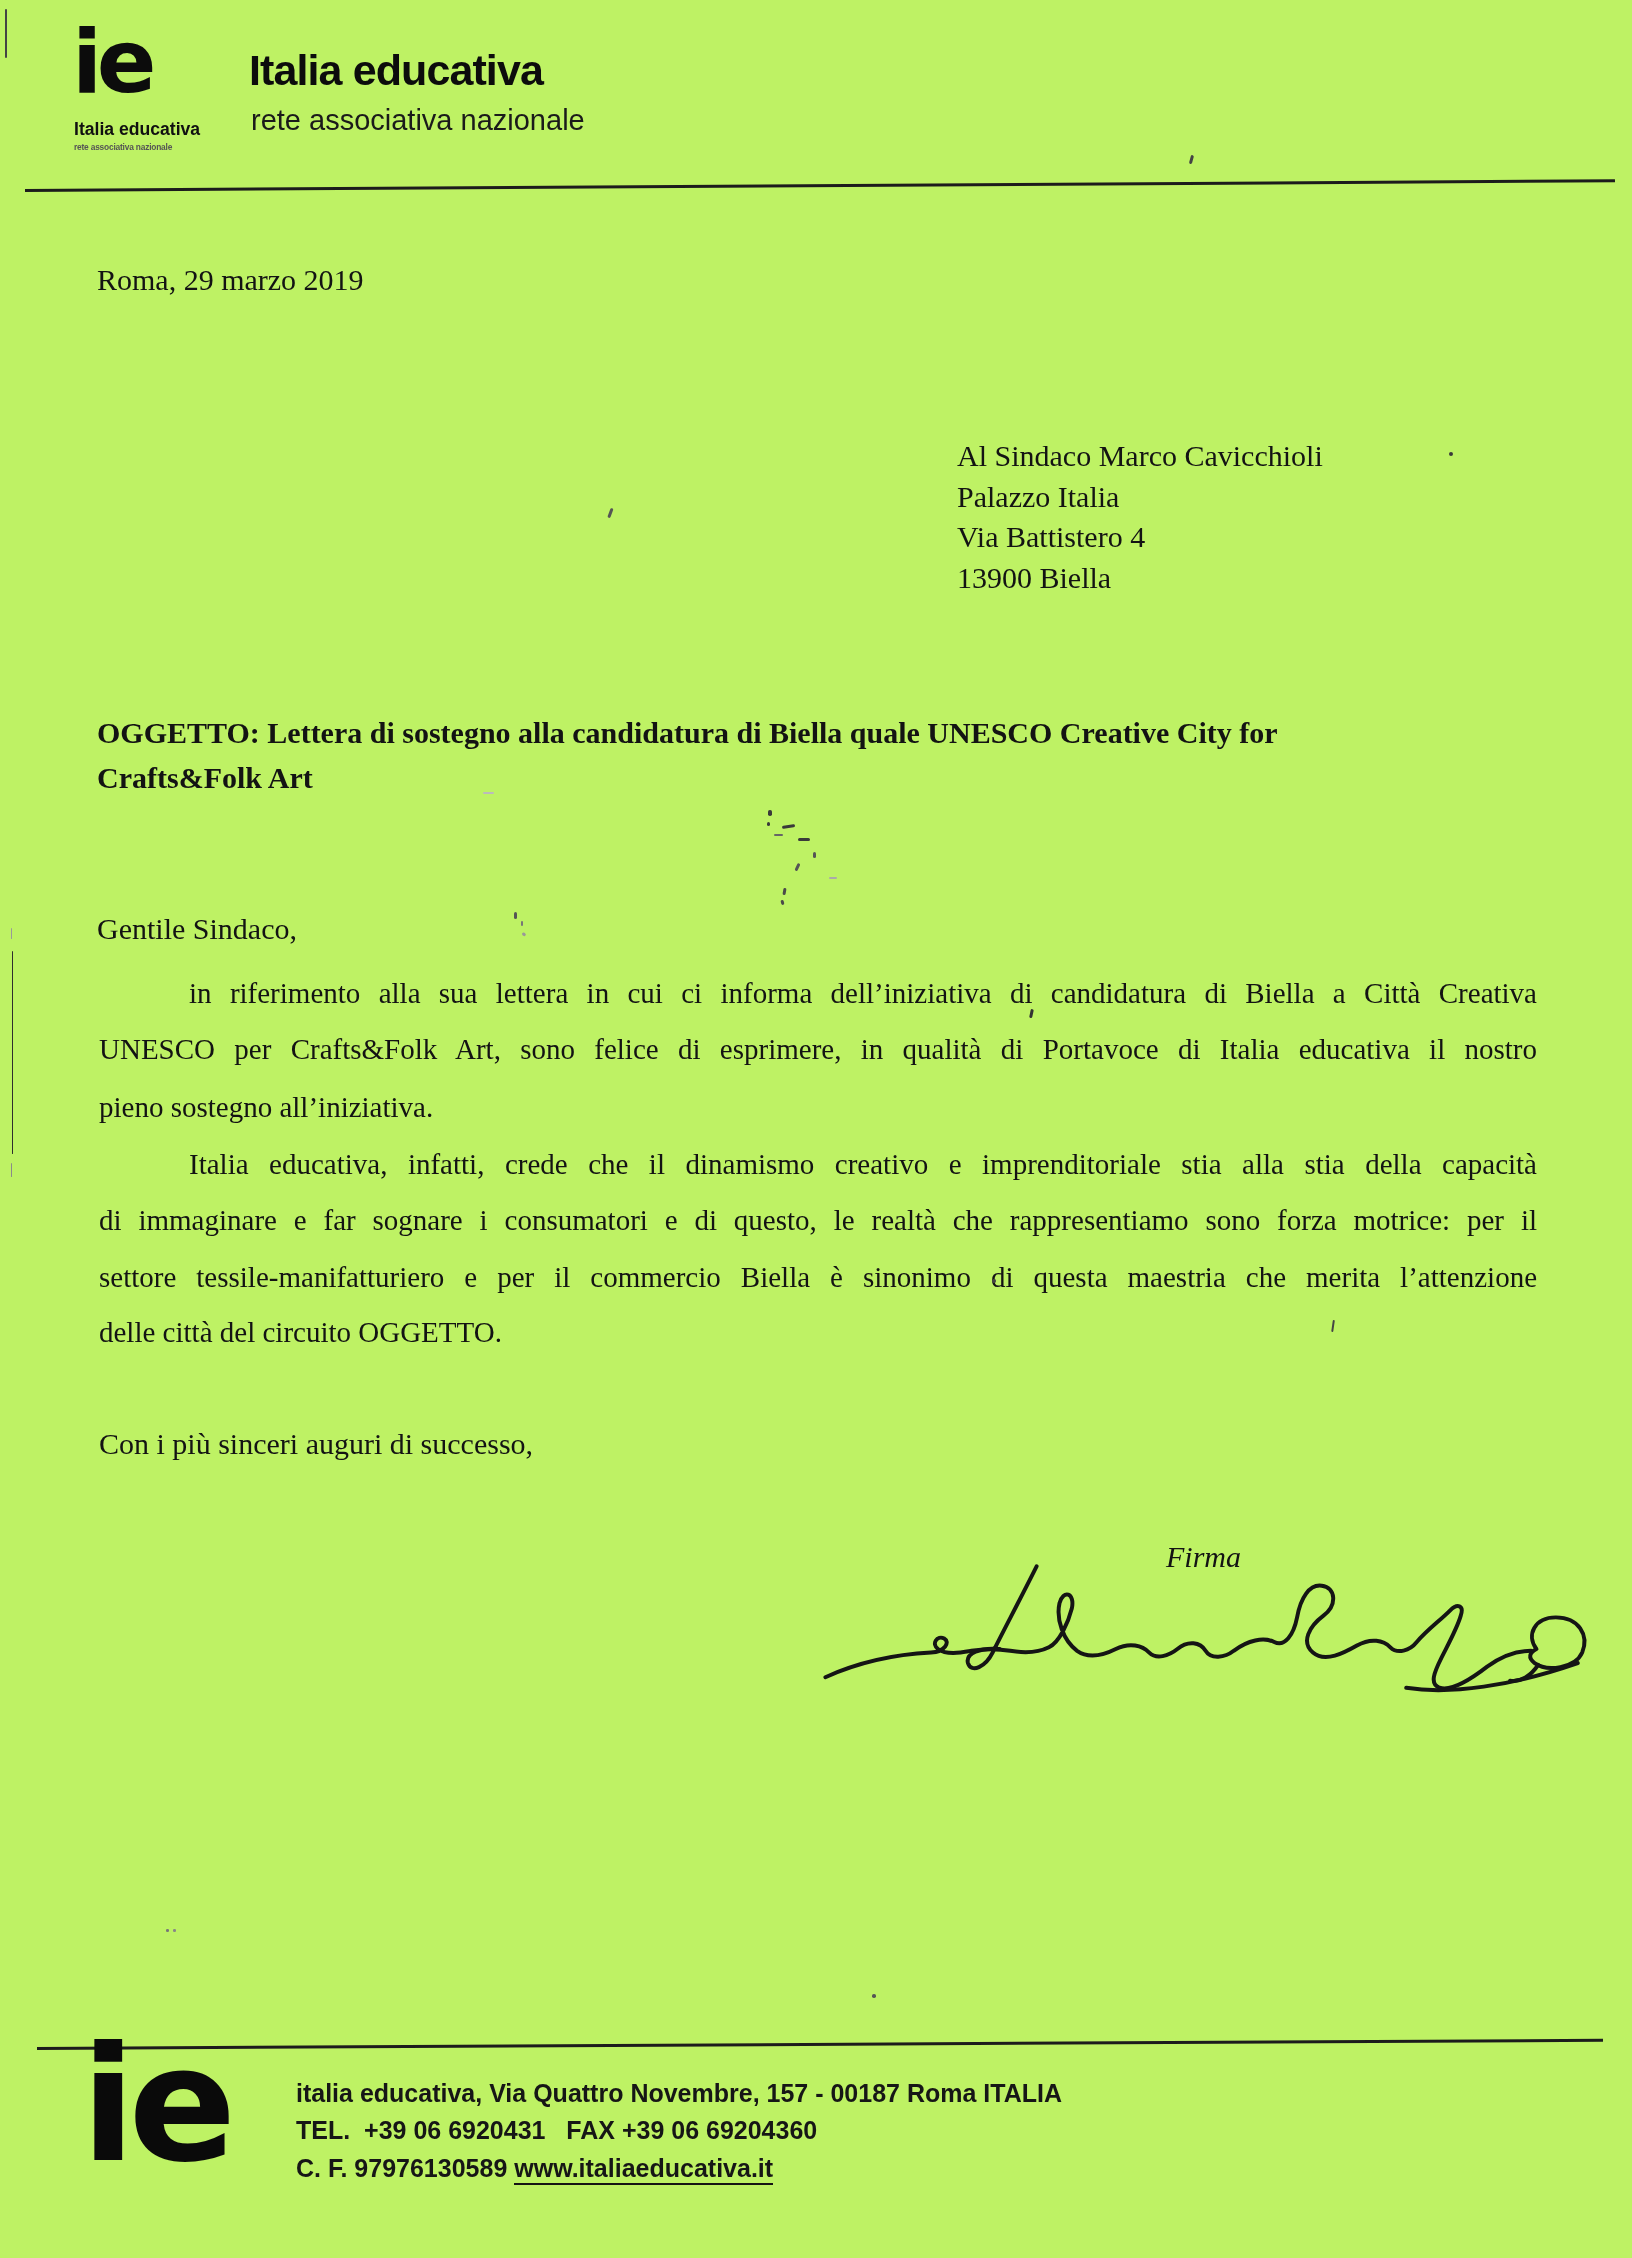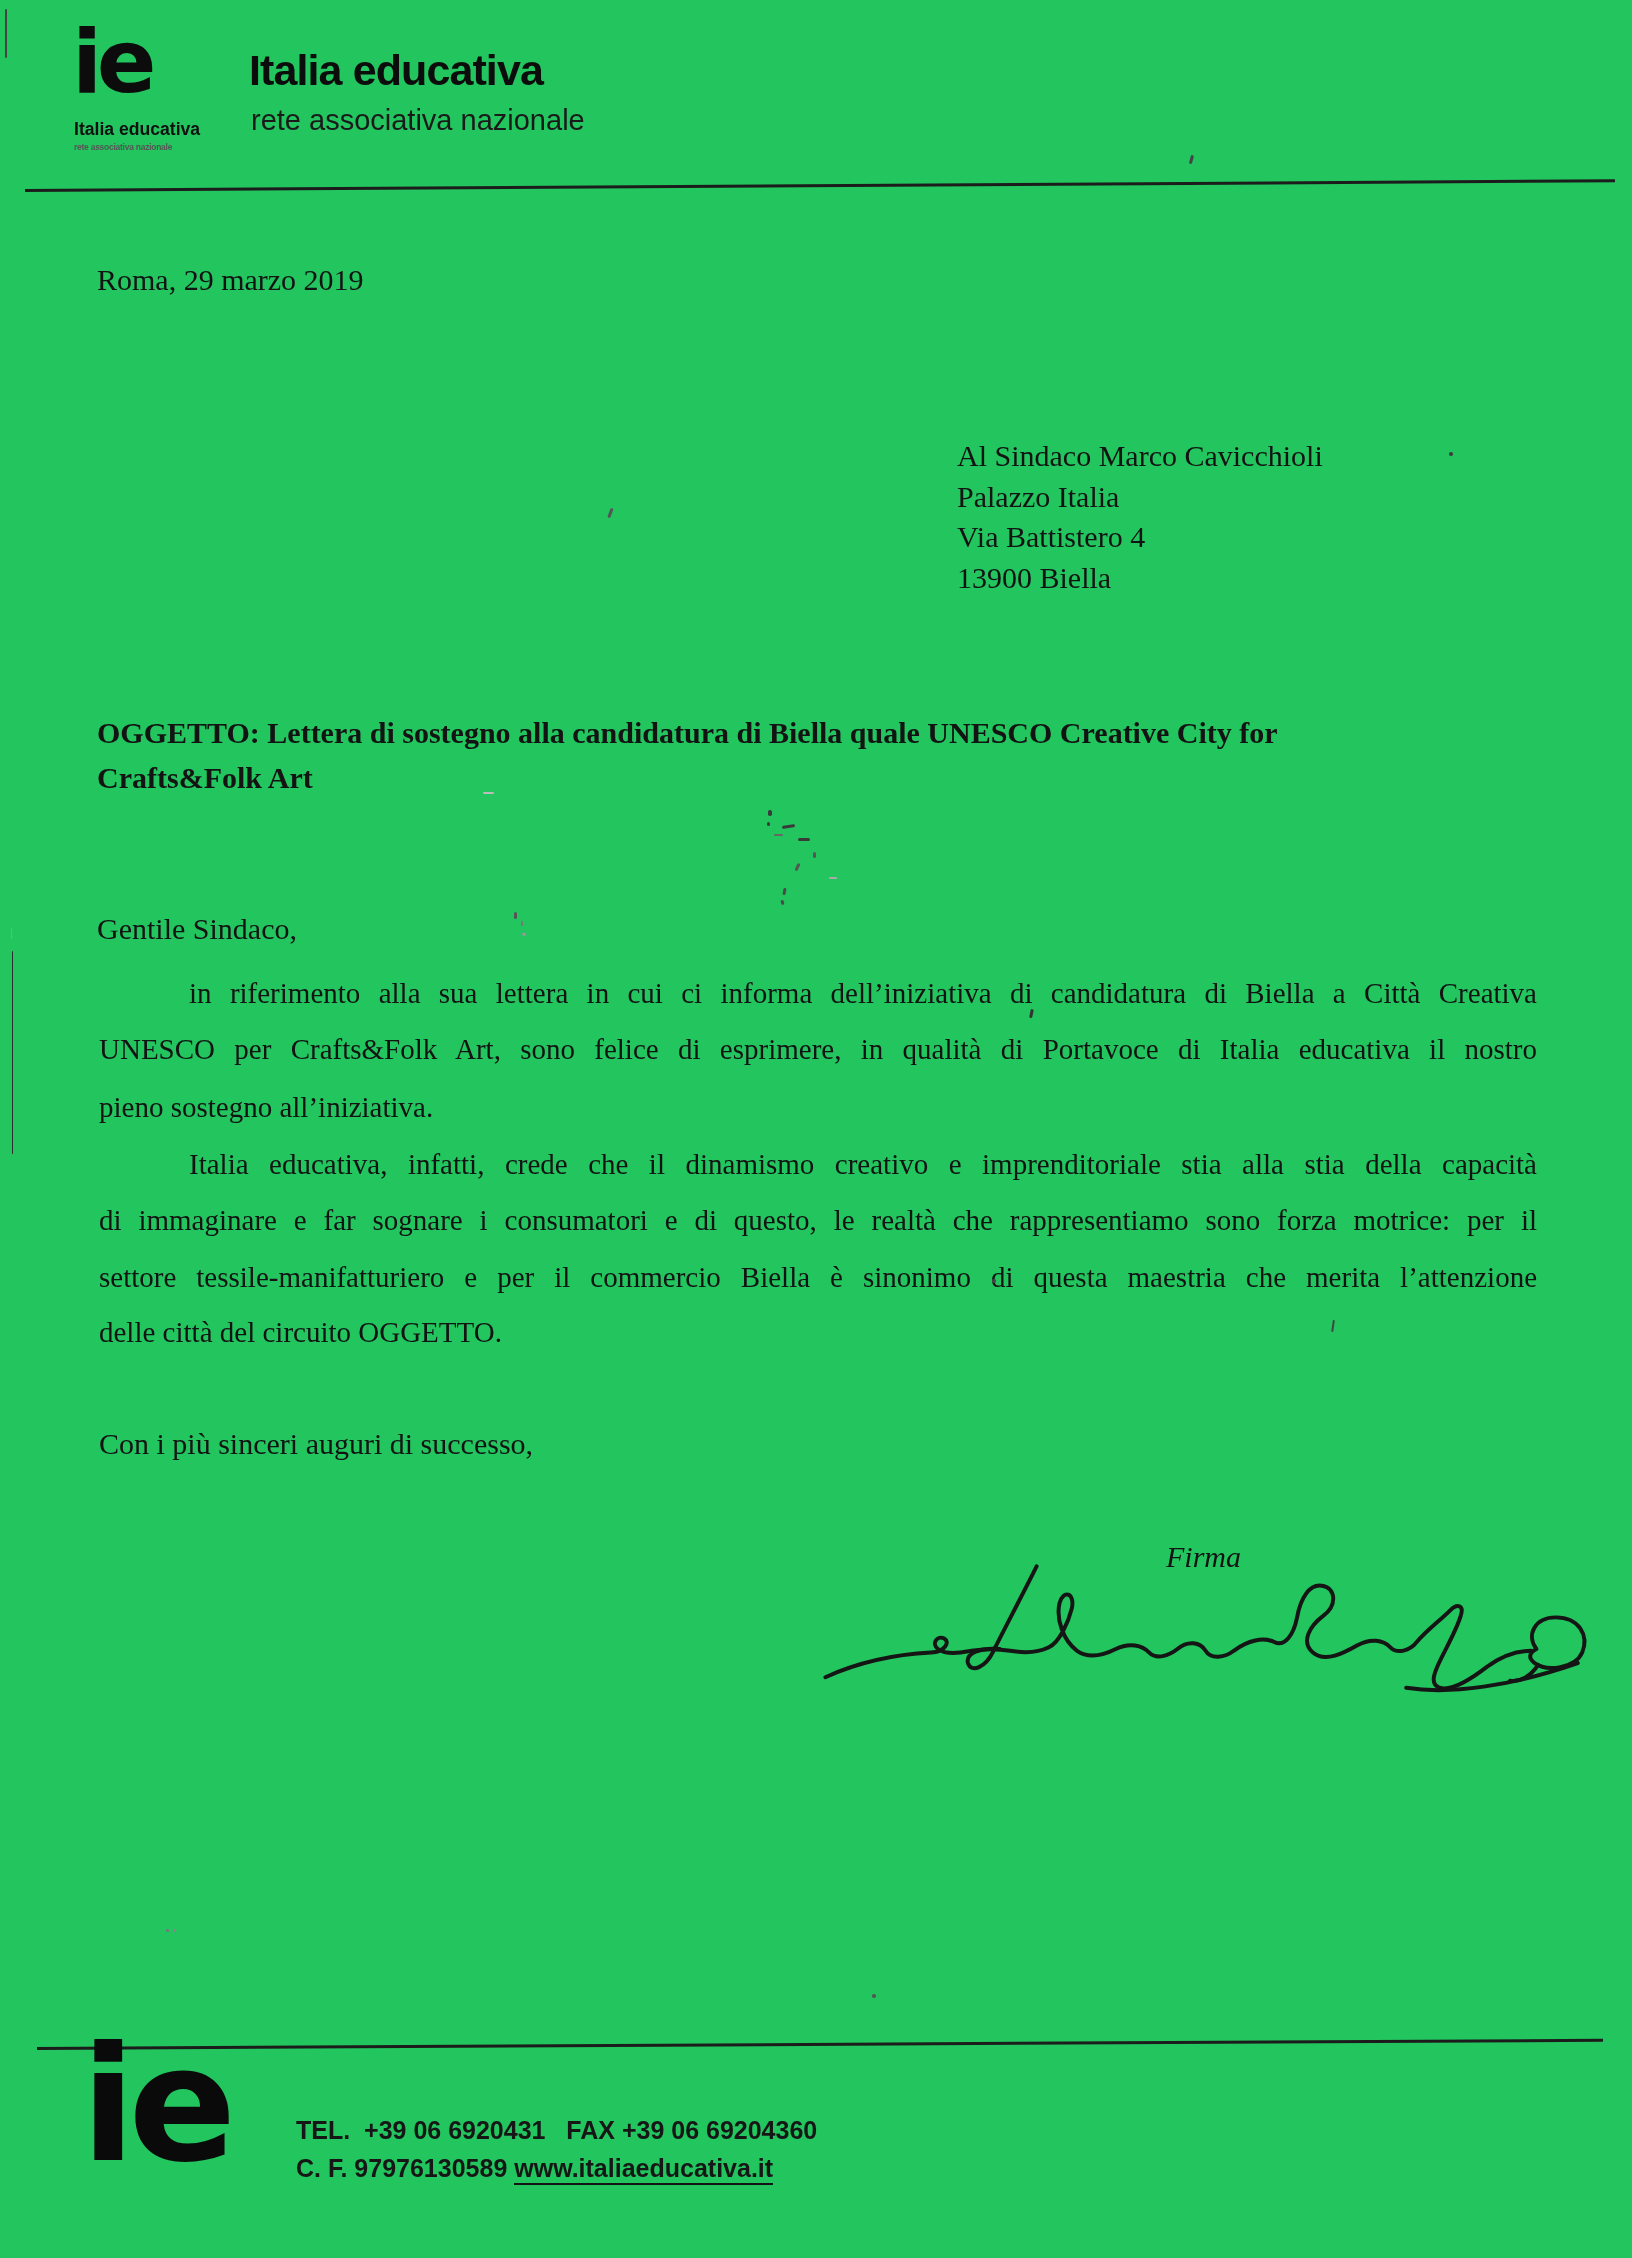--- a/index.html
+++ b/index.html
@@ -1,17 +1,17 @@
 <!DOCTYPE html>
 <html style="font-size:14px"><head>
 <meta charset="utf-8">
 <style>
   html,body{margin:0;padding:0;background:#888;}
   .page{
-    position:relative;width:1632px;height:2258px;background:#22c55e;
+    position:relative;width:1632px;height:2258px;background:#bef264;
     overflow:hidden;font-family:"Liberation Serif",serif;color:#141414;
     margin:0 auto;
   }
   
   .logo-mark{
     position:absolute;left:72px;top:16px;
     font-family:"DejaVu Sans",sans-serif;font-weight:700;
     font-size:88px;line-height:1.05;letter-spacing:-5.3px;color:#0c0c0c;
   }
   .logo-caption{
@@ -110,20 +110,21 @@
       <path d="M 270,14 C 252,50 232,88 220,112 C 212,128 196,136 192,124 C 189,113 206,106 228,108"></path>
       <path d="M 30,140 C 70,122 110,114 150,112 C 166,111 172,100 165,96 C 157,92 150,102 158,108 C 168,115 184,112 196,110 C 214,107 228,108 240,110 C 258,113 272,112 284,106 C 296,100 306,78 310,62 C 314,44 300,40 296,56 C 292,74 300,98 316,110 C 330,120 348,114 360,108 C 376,100 390,104 398,112 C 406,120 420,116 430,108 C 442,98 456,100 462,110 C 468,120 484,118 494,110 C 510,98 528,94 540,100 C 552,106 562,92 566,72 C 570,50 580,34 594,36 C 610,38 612,58 596,70 C 580,82 570,100 584,112 C 598,124 620,112 634,104 C 650,95 664,98 672,106 C 680,114 694,110 702,100 C 714,86 728,76 740,64 C 748,56 756,58 752,70 C 748,84 738,102 730,118 C 722,134 716,148 728,152 C 742,156 764,142 782,128 C 800,115 818,110 832,110"></path>
       <path d="M 838,108 C 826,92 836,72 860,72 C 886,72 898,92 890,112 C 882,130 850,134 836,124 C 828,118 830,112 838,108"></path>
       <path d="M 840,126 C 832,138 820,146 808,144"></path>
       <path d="M 690,152 C 740,160 810,150 885,124"></path>
     </g>
   </svg>
 
   <div class="rule rule-footer"></div>
   <div class="footer-logo">ie</div>
+  <div class="ft ft1">italia educativa, Via Quattro Novembre, 157 - 00187 Roma ITALIA</div>
   <div class="ft ft2">TEL.  +39 06 6920431   FAX +39 06 69204360</div>
   <div class="ft ft3"><span>C. F. 97976130589 </span><span class="weblink">www.italiaeducativa.it</span></div>
 
   <div class="noise">
     <div class="n" style="left:5.3px;top:8.8px;width:1.8px;height:49px;background:#444"></div>
     <div class="n" style="left:10.6px;top:928px;width:1.8px;height:10.6px;background:#999"></div>
     <div class="n" style="left:11.5px;top:951px;width:1.8px;height:203px;background:#2e2e2e"></div>
     <div class="n" style="left:10.6px;top:1163px;width:1.8px;height:14px;background:#8a8a8a"></div>
     <div class="n" style="left:1449px;top:452px;width:4.4px;height:4.4px;border-radius:50%"></div>
     <div class="n" style="left:609px;top:508px;width:2.6px;height:9.7px;transform:rotate(20deg);background:#555"></div>

